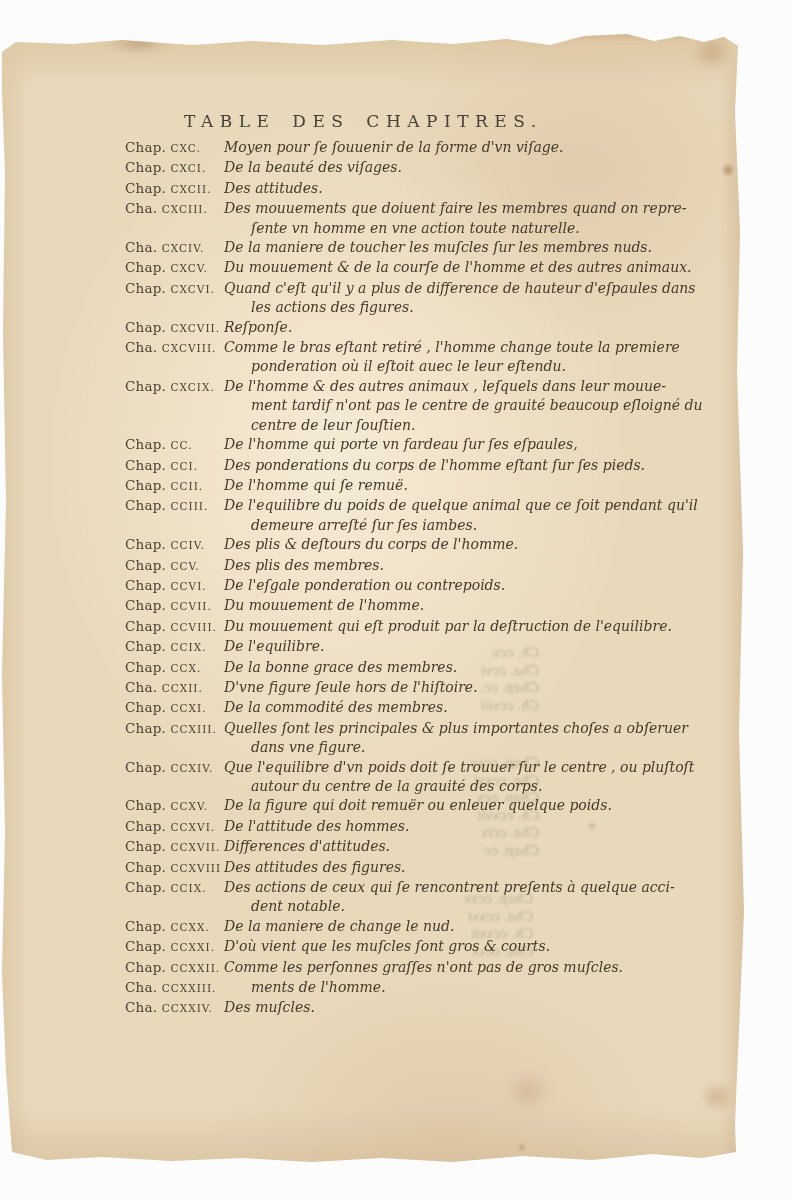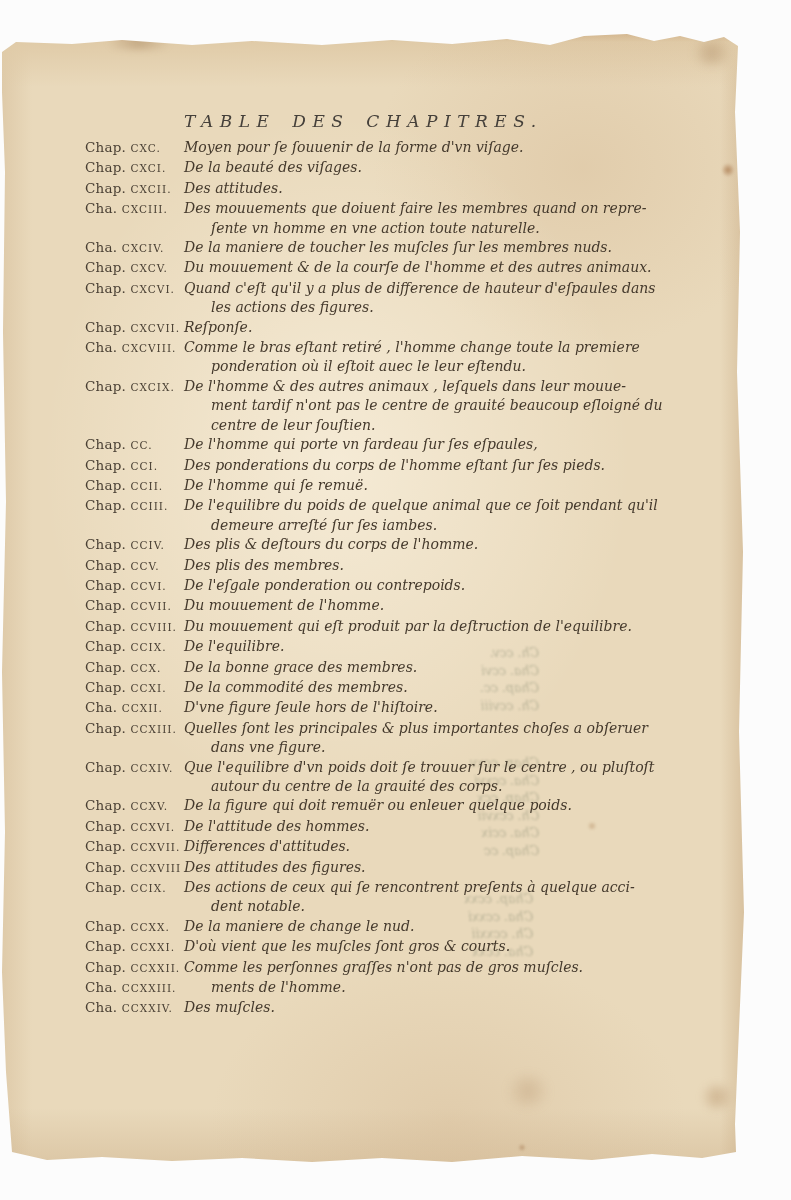--- a/index.html
+++ b/index.html
@@ -82,24 +82,23 @@
     color: #463b2e;
   }
   .title {
     margin: 0 0 0 99px;
     font-size: 17px;
     font-weight: normal;
     letter-spacing: 6.5px;
     word-spacing: 5px;
     color: #45403a;
     white-space: nowrap;
-    font-style: italic;
   }
   .entries { margin-top: 7px; }
-  .entry { display: flex; align-items: flex-start; }
+  .entry { display: flex; align-items: flex-start; margin-left: 40px; }
   .lbl {
     flex: 0 0 99px;
     font-size: 13.5px;
     line-height: 19.4px;
     color: #4a4034;
     white-space: nowrap;
     letter-spacing: 0.2px;
   }
   .lbl .num {
     text-transform: uppercase;
@@ -279,29 +278,29 @@
               <div class="ln">De l'equilibre.</div>
             </div>
           </div>
           <div class="entry">
             <span class="lbl"><span class="pfx">Chap. </span><span class="num">ccx.</span></span>
             <div class="txt">
               <div class="ln">De la bonne grace des membres.</div>
             </div>
           </div>
           <div class="entry">
+            <span class="lbl"><span class="pfx">Cha. </span><span class="num">ccxii.</span></span>
+            <div class="txt">
+              <div class="ln">D'vne figure ſeule hors de l'hiſtoire.</div>
+            </div>
+          </div>
+          <div class="entry">
             <span class="lbl"><span class="pfx">Chap. </span><span class="num">ccxi.</span></span>
             <div class="txt">
               <div class="ln">De la commodité des membres.</div>
-            </div>
-          </div>
-          <div class="entry">
-            <span class="lbl"><span class="pfx">Cha. </span><span class="num">ccxii.</span></span>
-            <div class="txt">
-              <div class="ln">D'vne figure ſeule hors de l'hiſtoire.</div>
             </div>
           </div>
           <div class="entry">
             <span class="lbl"><span class="pfx">Chap. </span><span class="num">ccxiii.</span></span>
             <div class="txt">
               <div class="ln">Quelles ſont les principales &amp; plus importantes choſes a obſeruer</div>
               <div class="ln cont">dans vne figure.</div>
             </div>
           </div>
           <div class="entry">

